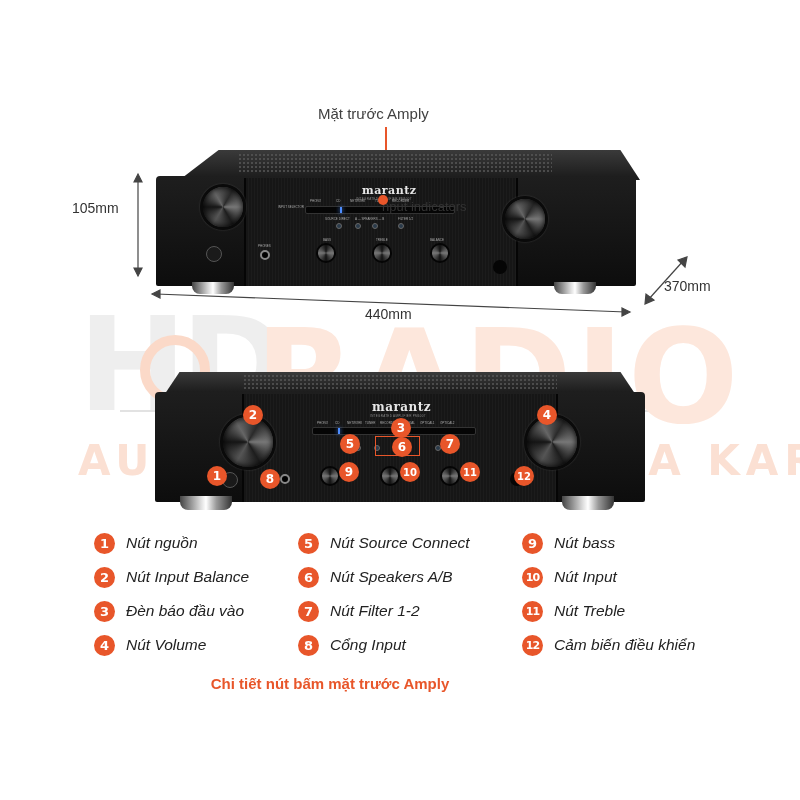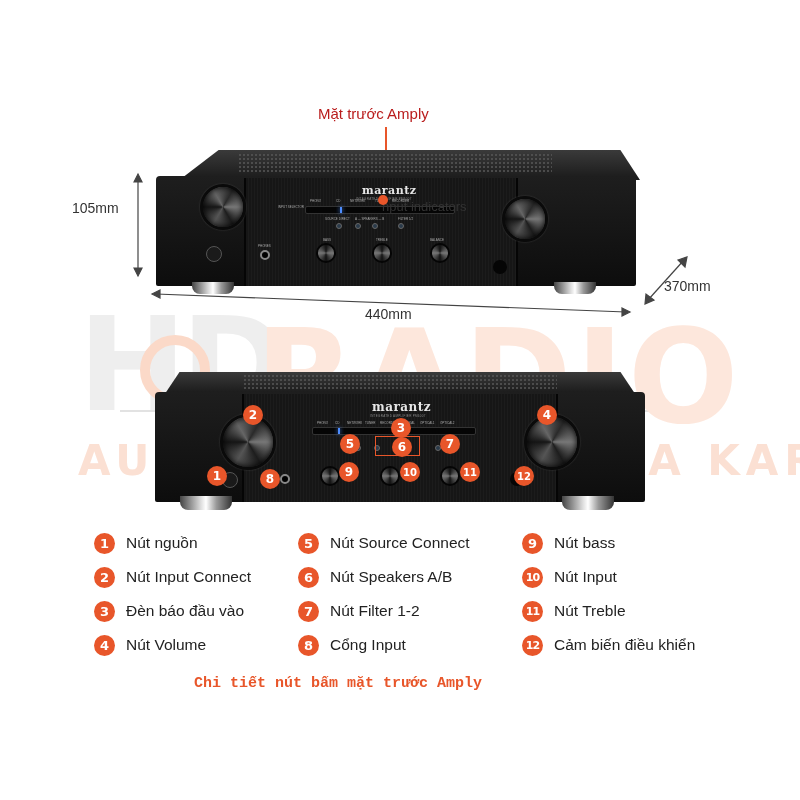--- a/index.html
+++ b/index.html
@@ -11,21 +11,21 @@
   
   .wm { position: absolute; font-family: "DejaVu Sans", sans-serif; font-weight: bold; user-select: none; }
   .wm-hd { left: 78px; top: 300px; font-size: 130px; color: #eeeeee; letter-spacing: -6px; line-height: 1; }
   .wm-radio { left: 255px; top: 312px; font-size: 130px; color: #fde7dc; letter-spacing: 4px; line-height: 1; }
   .wm-sub { left: 78px; top: 440px; font-size: 42px; color: #fbe0d3; letter-spacing: 6px; line-height: 1; white-space: nowrap; }
   .wm-line { left: 120px; top: 410px; width: 560px; height: 2px; background: #e2e2e2; }
   .wm-ring { left: 140px; top: 335px; width: 70px; height: 70px; border-radius: 50%; border: 10px solid #fbd9c8; }
 
   
   .dim-label { font-size: 14px; color: #333; white-space: nowrap; }
-  .top-title { font-size: 15px; color: #b91c1c; }
+  .top-title { font-size: 15px; color: #404040; }
   .lead-line { background: #e8562a; }
 
   
   .amp { position: absolute; }
   .amp-top {
     position: absolute; background: linear-gradient(180deg,#3a3a3a,#1a1a1a);
     clip-path: polygon(6% 100%, 14% 0, 96% 0, 100% 100%);
   }
   .amp-top::after {
     content: ""; position: absolute; inset: 10% 18% 20% 18%;
@@ -72,22 +72,22 @@
 
   
   .legend { position: absolute; left: 94px; top: 532px; width: 620px; display: grid; grid-template-columns: 204px 224px 200px; row-gap: 12px; }
   .legend-item { display: flex; align-items: center; height: 22px; }
   .legend-num {
     width: 21px; height: 21px; border-radius: 50%; background: #e8562a; color: #fff;
     font-weight: bold; font-size: 13px; display: flex; align-items: center; justify-content: center;
     margin-right: 11px; flex: none; font-family: "DejaVu Sans", sans-serif;
   }
   .legend-num.two { font-size: 11px; letter-spacing: -1px; }
-  .legend-text { font-size: 15.5px; color: #222; white-space: nowrap; }
-  .caption { position: absolute; left: 8px; width: 660px; top: 675px; text-align: center; color: #e8562a; font-weight: bold; font-size: 15px; font-family: Liberation Mono, monospace; }
+  .legend-text { font-size: 15.5px; color: #222; white-space: nowrap; font-style: italic; }
+  .caption { position: absolute; left: 0; width: 660px; top: 675px; text-align: center; color: #e8562a; font-weight: bold; font-size: 15px; }
 </style>
 </head>
 <body>
 
 <div class="wm wm-line"></div>
 <div class="wm wm-hd">HD</div>
 <div class="wm wm-ring"></div>
 <div class="wm wm-radio">RADIO</div>
 <div class="wm wm-sub">AUDIO  HOME CINEMA  KARAOKE</div>
 
@@ -205,21 +205,21 @@
   <div class="legend-item">
       <span class="legend-num">5</span>
       <span class="legend-text">Nút Source Connect</span>
     </div>
   <div class="legend-item">
       <span class="legend-num">9</span>
       <span class="legend-text">Nút bass</span>
     </div>
   <div class="legend-item">
       <span class="legend-num">2</span>
-      <span class="legend-text">Nút Input Connect</span>
+      <span class="legend-text">Nút Input Balance</span>
     </div>
   <div class="legend-item">
       <span class="legend-num">6</span>
       <span class="legend-text">Nút Speakers A/B</span>
     </div>
   <div class="legend-item">
       <span class="legend-num two">10</span>
       <span class="legend-text">Nút Input</span>
     </div>
   <div class="legend-item">

